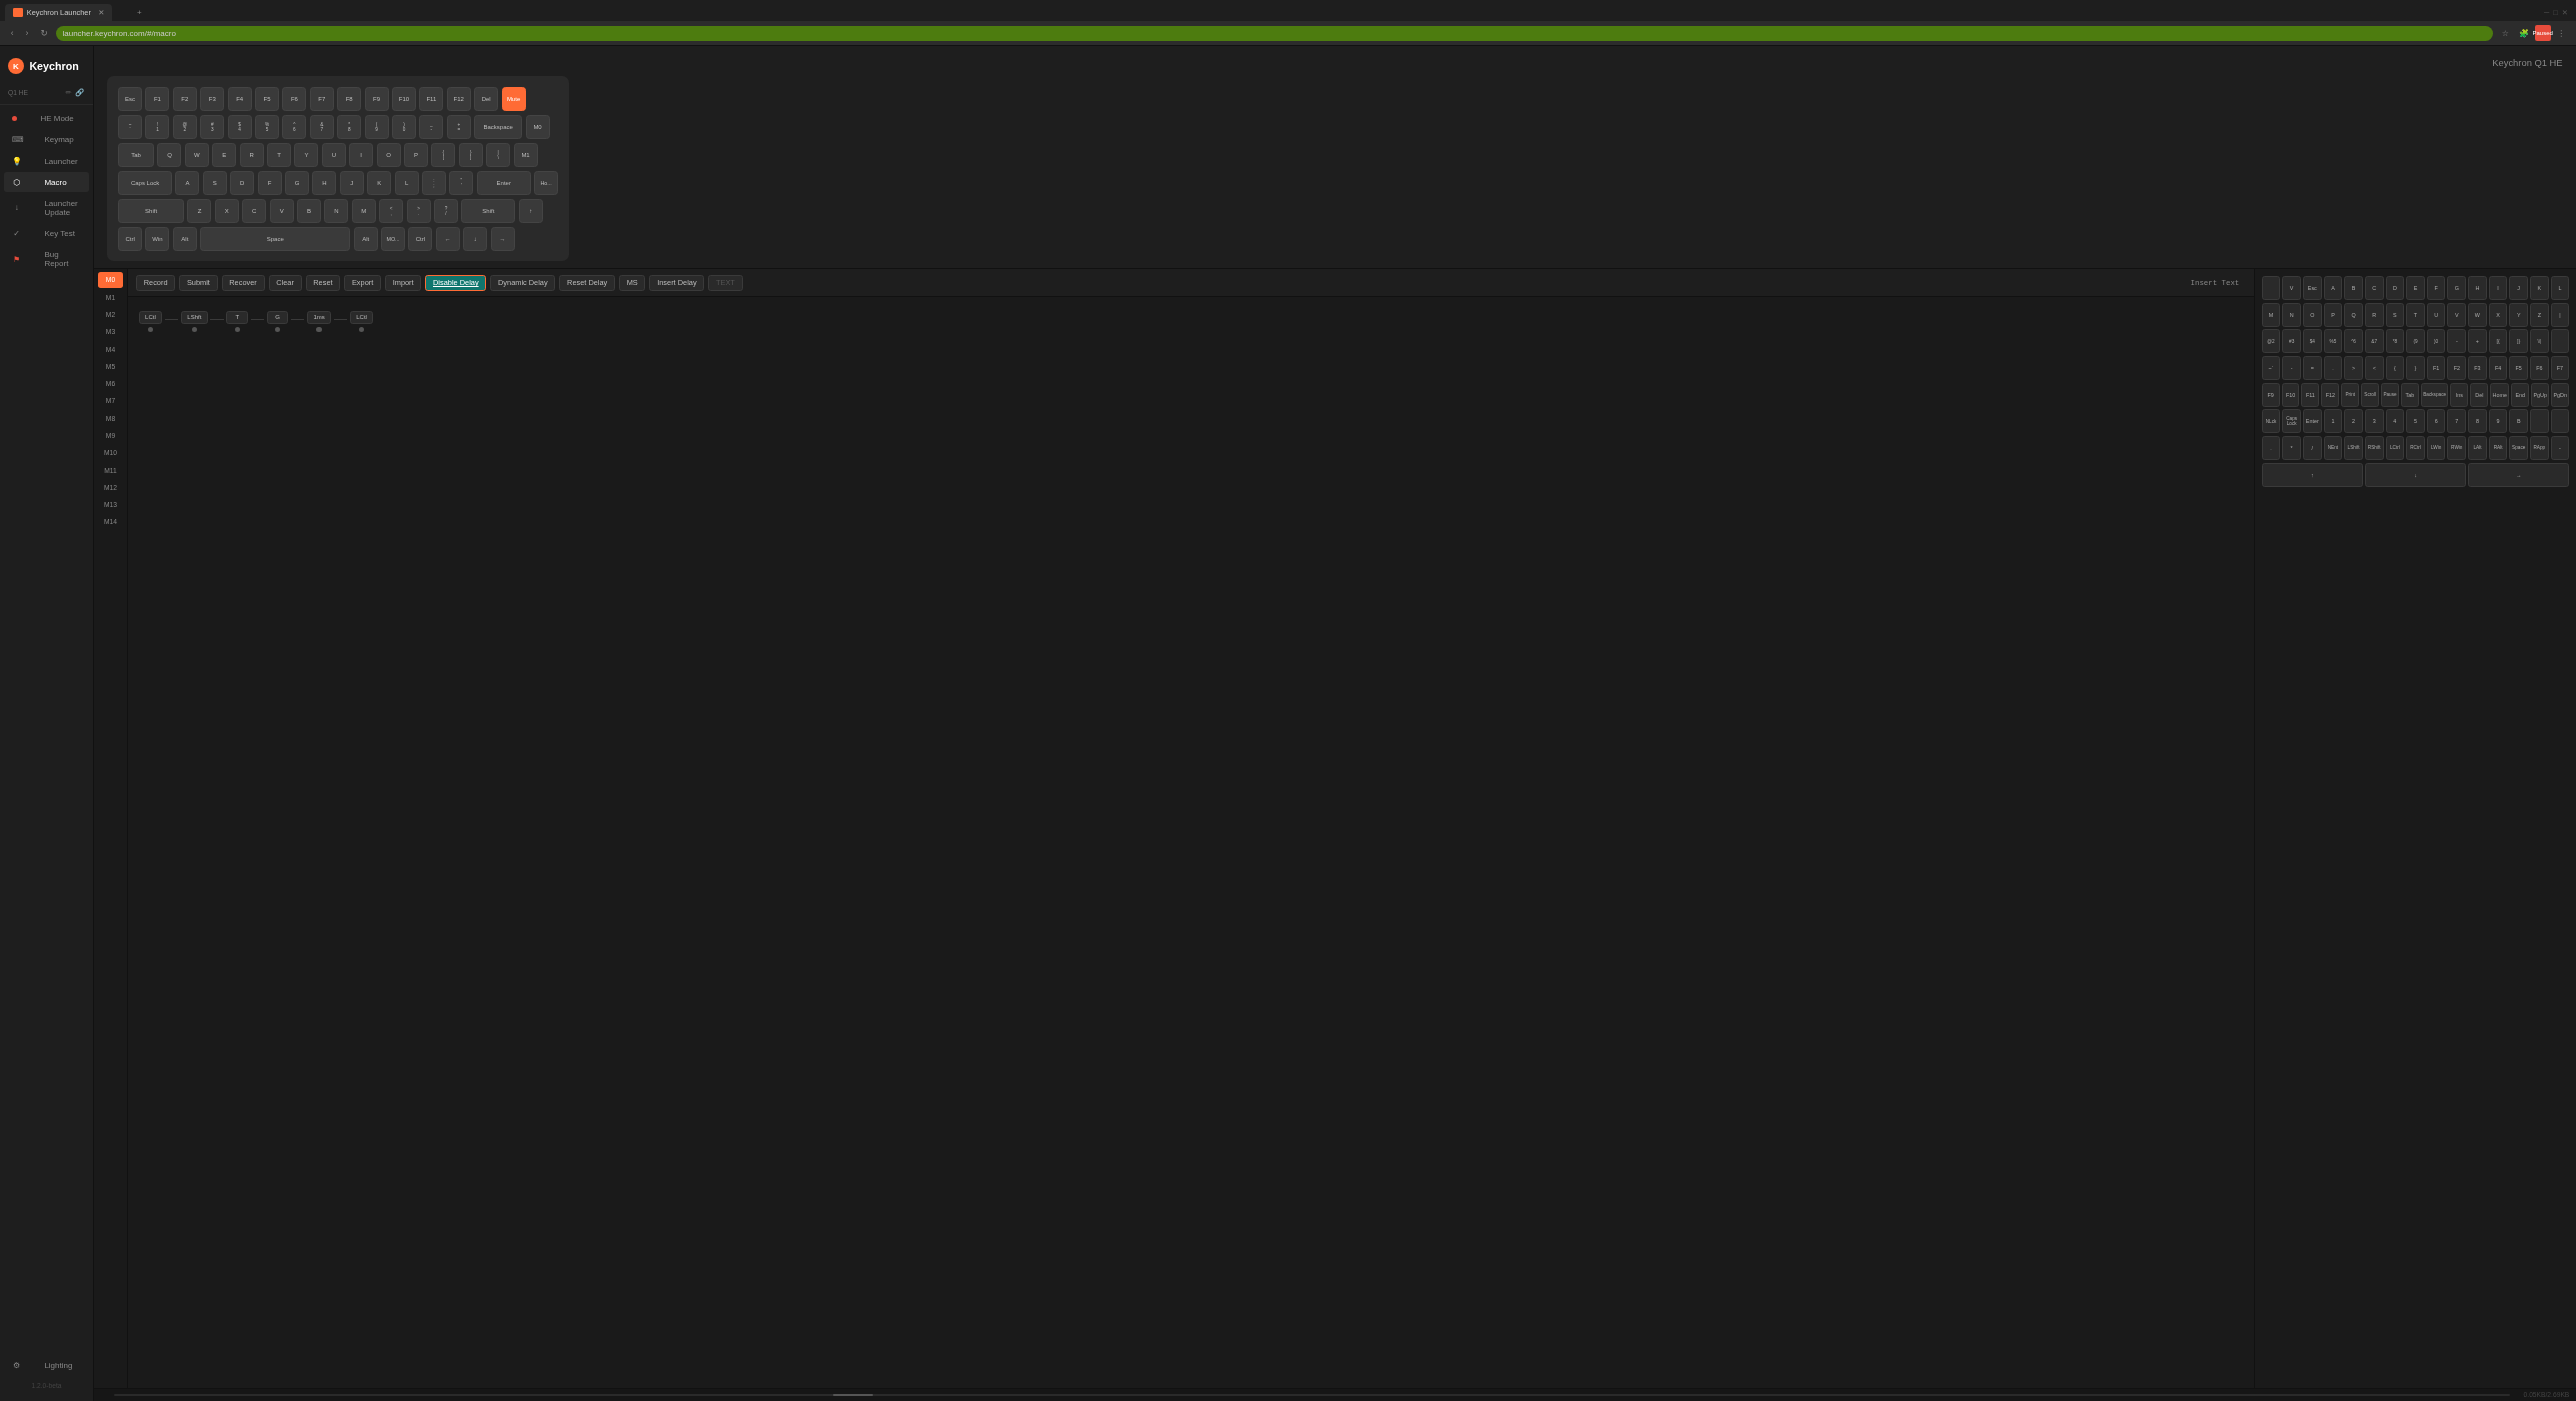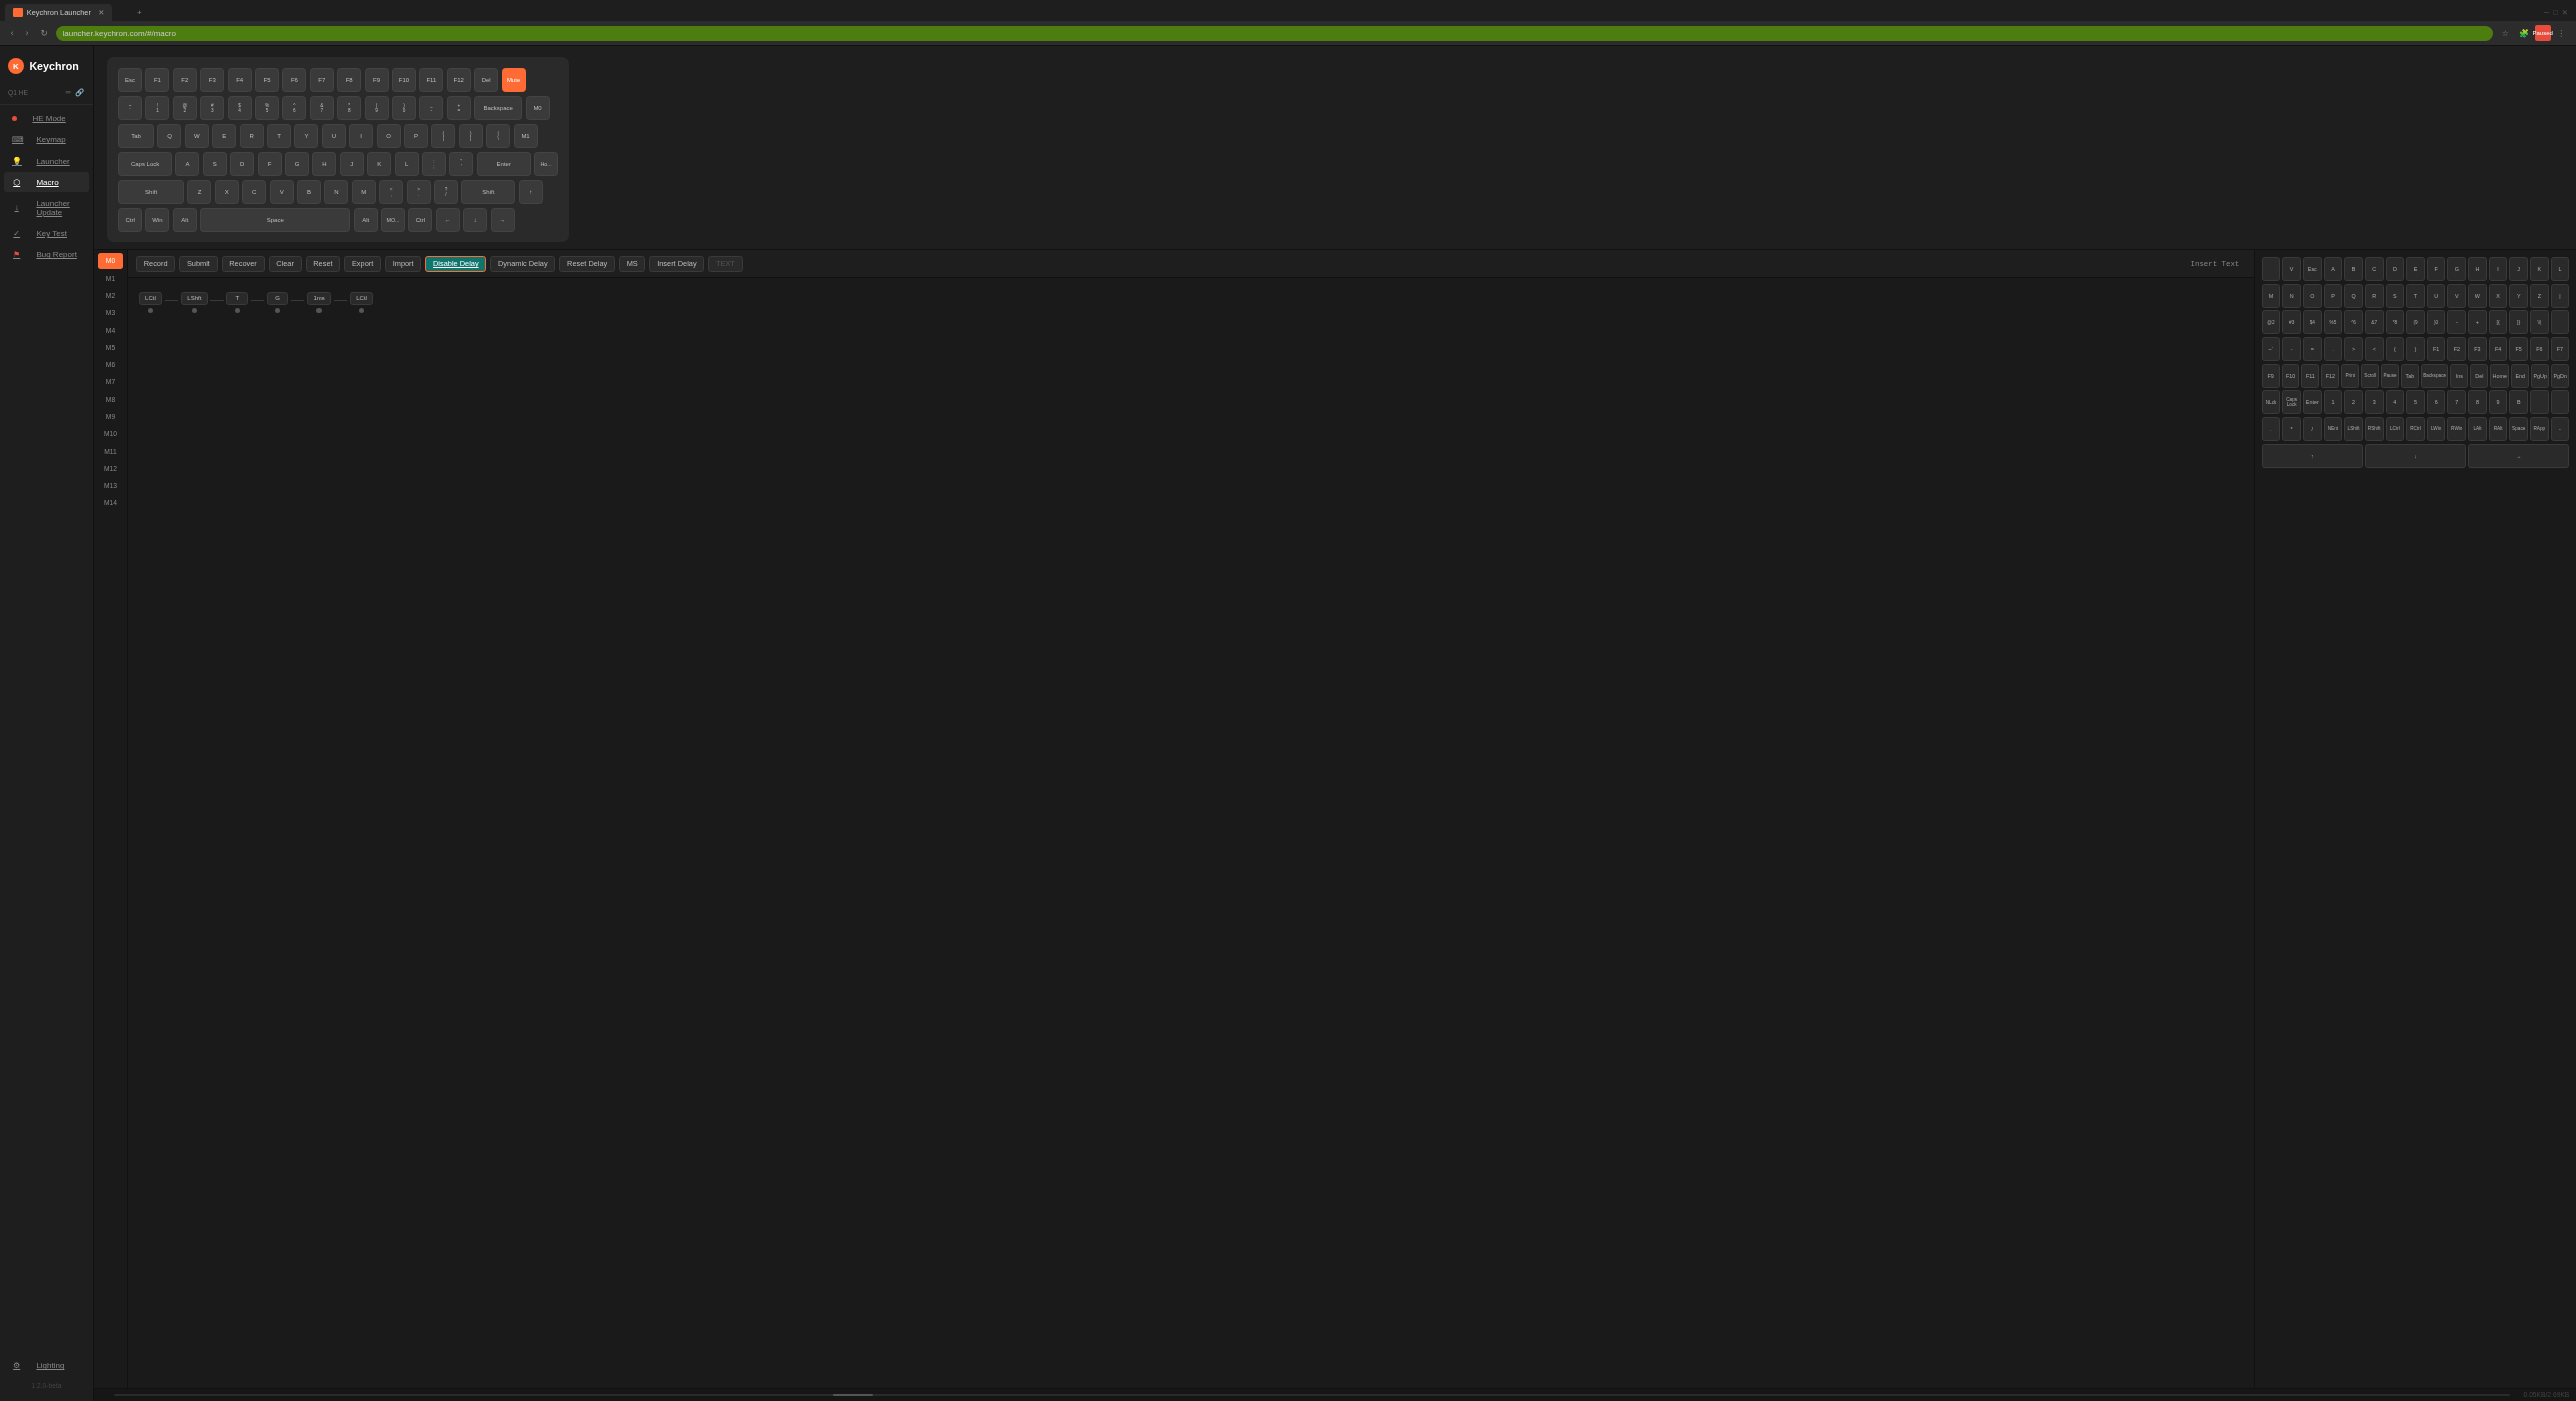--- a/index.html
+++ b/index.html
@@ -23,21 +23,21 @@
 
     
     .sidebar { width: 94px; background: #1e1e1e; border-right: 0.7px solid #111; display: flex; flex-direction: column; padding: 6.7px 0; flex-shrink: 0; }
     .sidebar-logo { display: flex; align-items: center; gap: 5.4px; padding: 5.4px 8px 10.7px; }
     .sidebar-logo-icon { width: 16px; height: 16px; background: #ff6b35; border-radius: 50%; display: flex; align-items: center; justify-content: center; color: white; font-weight: bold; font-size: 8px; }
     .sidebar-logo-text { font-size: 10.7px; font-weight: 600; color: #fff; }
     .device-label { padding: 2.7px 8px; font-size: 6.7px; color: #666; display: flex; align-items: center; justify-content: space-between; }
     .device-icons { display: flex; gap: 4px; }
     .device-icon { cursor: pointer; color: #555; font-size: 7.4px; }
     .sidebar-divider { height: 0.7px; background: #2a2a2a; margin: 4px 0; }
-    .sidebar-item { display: flex; align-items: center; gap: 15px; padding: 5.4px 8px; cursor: pointer; color: #888; font-size: 8px; border-radius: 2.7px; margin: 0.7px 4px; text-decoration: underline; }
+    .sidebar-item { display: flex; align-items: center; gap: 23px; padding: 5.4px 8px; cursor: pointer; color: #888; font-size: 8px; border-radius: 2.7px; margin: 0.7px 4px; }
     .sidebar-item.active { background: #2a2a2a; color: #fff; }
     .sidebar-item .dot { width: 5.4px; height: 5.4px; border-radius: 50%; flex-shrink: 0; }
     .sidebar-item .icon { width: 9.4px; font-size: 8px; text-align: center; flex-shrink: 0; }
     .sidebar-bottom { margin-top: auto; }
     .sidebar-version { padding: 5.4px 8px; font-size: 6.7px; color: #444; text-align: center; }
 
     
     .main { flex: 1; display: flex; flex-direction: column; overflow: hidden; background: #1e1e1e; }
 
     
@@ -174,20 +174,21 @@
         <span class="icon">⚙</span>
         <span>Lighting</span>
       </div>
       <div class="sidebar-version">1.2.0-beta</div>
     </div>
   </div>
 
   <div class="main">
 
     <div class="keyboard-section">
+      <div class="keyboard-title">Keychron Q1 HE</div>
 
       <div class="keyboard-container">
 
         <div class="key-row">
           <div class="key">Esc</div>
           <div class="key">F1</div>
           <div class="key">F2</div>
           <div class="key">F3</div>
           <div class="key">F4</div>
           <div class="key">F5</div>

